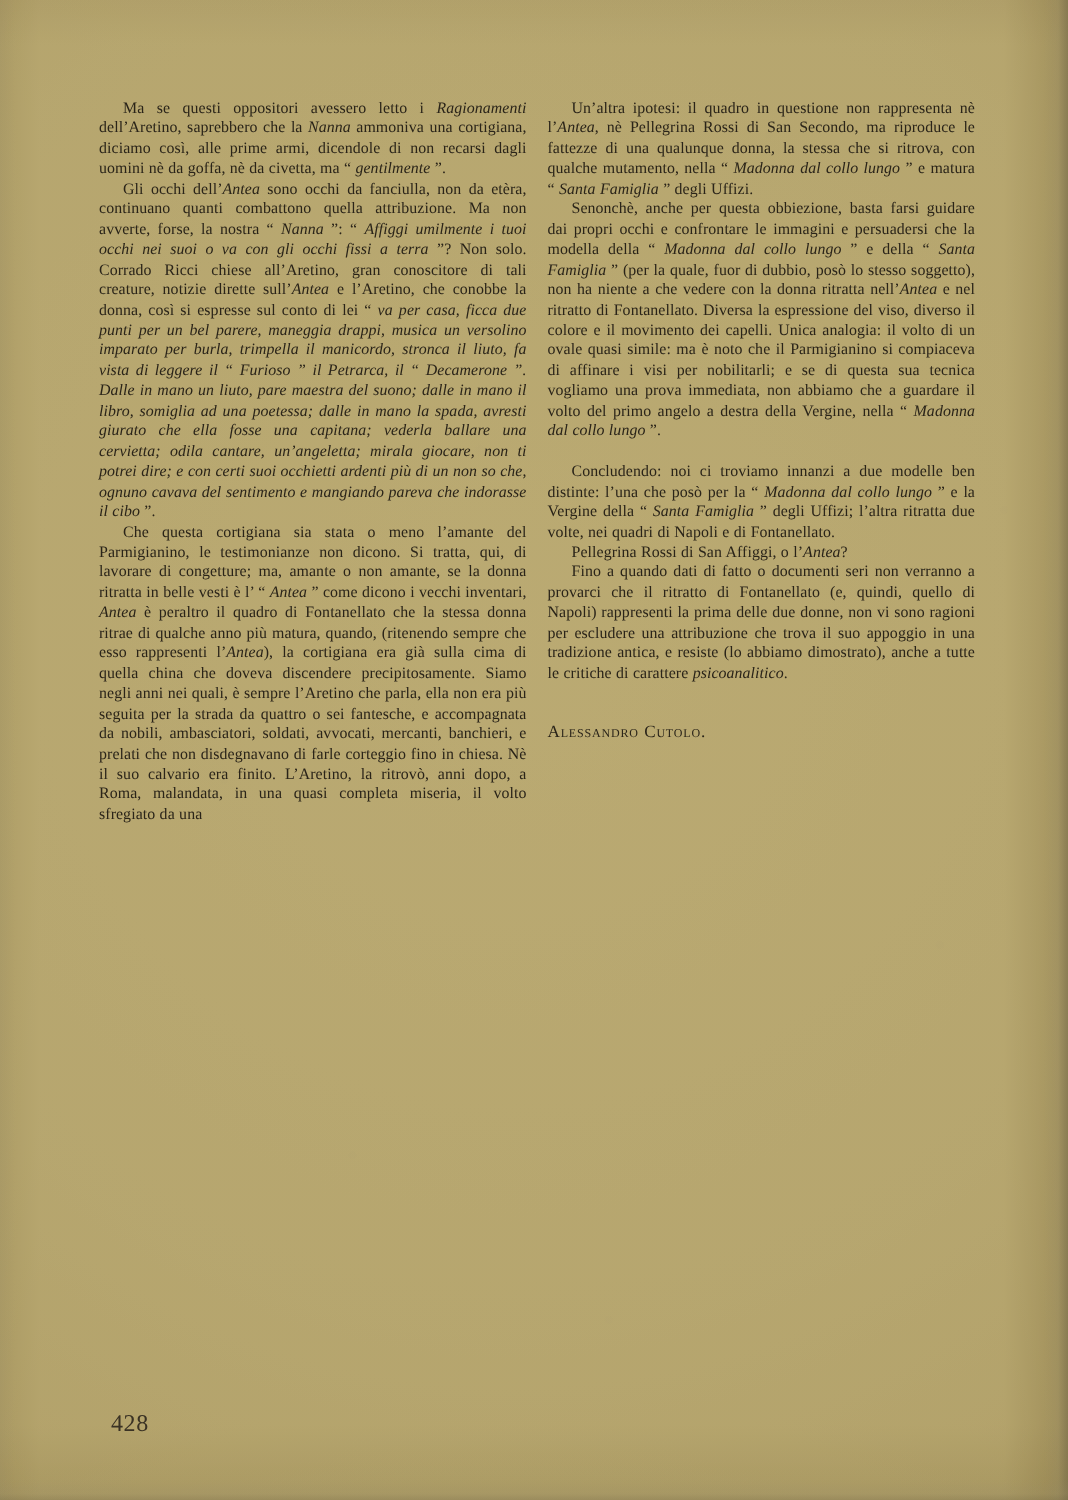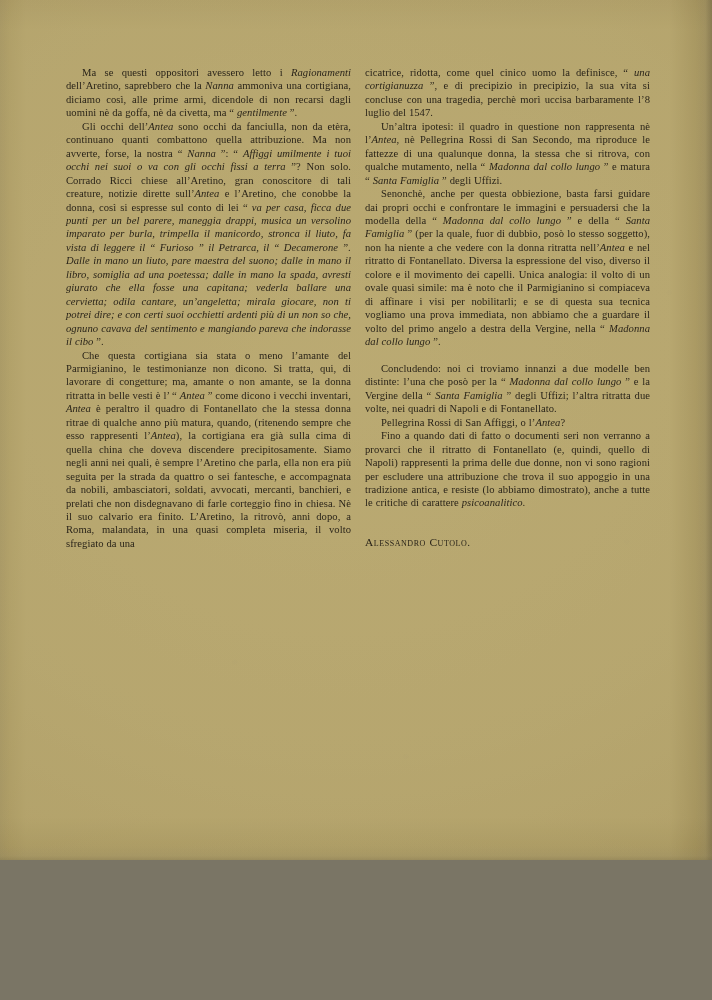--- a/index.html
+++ b/index.html
@@ -7,21 +7,21 @@
     margin: 0;
     padding: 0;
     background: #7a7565;
   }
   body {
     font-family: "Liberation Serif", "DejaVu Serif", serif;
   }
   .page {
     position: relative;
     width: 712px;
-    height: 860px;
+    height: 1000px;
     margin: 0 auto;
     overflow: hidden;
     background: #e3dcc0;
     background-image:
       radial-gradient(ellipse 120% 85% at 48% 42%, #e8e1c6 0%, #e3dcc0 55%, #ded6b8 80%, #d6ceae 100%),
       linear-gradient(90deg, #d9d1b2 0px, #e4ddc1 26px, #e4ddc1 94%, #cfc6a6 99%, #bdb495 100%),
       linear-gradient(180deg, #ded6ba 0px, #e5dec2 30px, #e5dec2 95%, #d8d0b1 100%);
     background-blend-mode: multiply, multiply, normal;
   }
   
@@ -128,21 +128,20 @@
   <div class="edge-right"></div>
   <div class="edge-bottom"></div>
 
   <div class="text-block">
     <div class="col col-left" id="col-left">
         <p id="para-ragionamenti"><span>Ma se questi oppositori avessero letto i </span><i>Ragionamenti</i><span> dell’Aretino, saprebbero che la </span><i>Nanna</i><span> ammoniva una cortigiana, diciamo così, alle prime armi, dicendole di non recarsi dagli uomini nè da goffa, nè da civetta, ma “ </span><i>gentilmente</i><span> ”.</span></p>
         <p id="para-occhi-antea"><span>Gli occhi dell’</span><i>Antea</i><span> sono occhi da fanciulla, non da etèra, continuano quanti combattono quella attribuzione. Ma non avverte, forse, la nostra “ </span><i>Nanna</i><span> ”: “ </span><i>Affiggi umilmente i tuoi occhi nei suoi o va con gli occhi fissi a terra</i><span> ”? Non solo. Corrado Ricci chiese all’Aretino, gran conoscitore di tali creature, notizie dirette sull’</span><i>Antea</i><span> e l’Aretino, che conobbe la donna, così si espresse sul conto di lei “ </span><i>va per casa, ficca due punti per un bel parere, maneggia drappi, musica un versolino imparato per burla, trimpella il manicordo, stronca il liuto, fa vista di leggere il “ Furioso ” il Petrarca, il “ Decamerone ”. Dalle in mano un liuto, pare maestra del suono; dalle in mano il libro, somiglia ad una poetessa; dalle in mano la spada, avresti giurato che ella fosse una capitana; vederla ballare una cervietta; odila cantare, un’angeletta; mirala giocare, non ti potrei dire; e con certi suoi occhietti ardenti più di un non so che, ognuno cavava del sentimento e mangiando pareva che indorasse il cibo</i><span> ”.</span></p>
         <p id="para-cortigiana-amante"><span>Che questa cortigiana sia stata o meno l’amante del Parmigianino, le testimonianze non dicono. Si tratta, qui, di lavorare di congetture; ma, amante o non amante, se la donna ritratta in belle vesti è l’ “ </span><i>Antea</i><span> ” come dicono i vecchi inventari, </span><i>Antea</i><span> è peraltro il quadro di Fontanellato che la stessa donna ritrae di qualche anno più matura, quando, (ritenendo sempre che esso rappresenti l’</span><i>Antea</i><span>), la cortigiana era già sulla cima di quella china che doveva discendere precipitosamente. Siamo negli anni nei quali, è sempre l’Aretino che parla, ella non era più seguita per la strada da quattro o sei fantesche, e accompagnata da nobili, ambasciatori, soldati, avvocati, mercanti, banchieri, e prelati che non disdegnavano di farle corteggio fino in chiesa. Nè il suo calvario era finito. L’Aretino, la ritrovò, anni dopo, a Roma, malandata, in una quasi completa miseria, il volto sfregiato da una</span></p>
       </div>
     <div class="col col-right" id="col-right">
-        <p id="para-cicatrice" class="cont"><span>cicatrice, ridotta, come quel cinico uomo la definisce, “ </span><i>una cortigianuzza</i><span> ”, e di precipizio in precipizio, la sua vita si concluse con una tragedia, perchè morì uccisa barbaramente l’8 luglio del 1547.</span></p>
         <p id="para-unaltra-ipotesi"><span>Un’altra ipotesi: il quadro in questione non rappresenta nè l’</span><i>Antea</i><span>, nè Pellegrina Rossi di San Secondo, ma riproduce le fattezze di una qualunque donna, la stessa che si ritrova, con qualche mutamento, nella “ </span><i>Madonna dal collo lungo</i><span> ” e matura “ </span><i>Santa Famiglia</i><span> ” degli Uffizi.</span></p>
         <p id="para-senonche"><span>Senonchè, anche per questa obbiezione, basta farsi guidare dai propri occhi e confrontare le immagini e persuadersi che la modella della “ </span><i>Madonna dal collo lungo</i><span> ” e della “ </span><i>Santa Famiglia</i><span> ” (per la quale, fuor di dubbio, posò lo stesso soggetto), non ha niente a che vedere con la donna ritratta nell’</span><i>Antea</i><span> e nel ritratto di Fontanellato. Diversa la espressione del viso, diverso il colore e il movimento dei capelli. Unica analogia: il volto di un ovale quasi simile: ma è noto che il Parmigianino si compiaceva di affinare i visi per nobilitarli; e se di questa sua tecnica vogliamo una prova immediata, non abbiamo che a guardare il volto del primo angelo a destra della Vergine, nella “ </span><i>Madonna dal collo lungo</i><span> ”.</span></p>
         <p id="para-concludendo" class="gap-before"><span>Concludendo: noi ci troviamo innanzi a due modelle ben distinte: l’una che posò per la “ </span><i>Madonna dal collo lungo</i><span> ” e la Vergine della “ </span><i>Santa Famiglia</i><span> ” degli Uffizi; l’altra ritratta due volte, nei quadri di Napoli e di Fontanellato.</span></p>
         <p id="para-pellegrina"><span>Pellegrina Rossi di San Affiggi, o l’</span><i>Antea</i><span>?</span></p>
         <p id="para-fino-a-quando"><span>Fino a quando dati di fatto o documenti seri non verranno a provarci che il ritratto di Fontanellato (e, quindi, quello di Napoli) rappresenti la prima delle due donne, non vi sono ragioni per escludere una attribuzione che trova il suo appoggio in una tradizione antica, e resiste (lo abbiamo dimostrato), anche a tutte le critiche di carattere </span><i>psicoanalitico</i><span>.</span></p>
         <p class="signature">Alessandro Cutolo.</p>
       </div>
   </div>
 
   <div class="folio">428</div>

